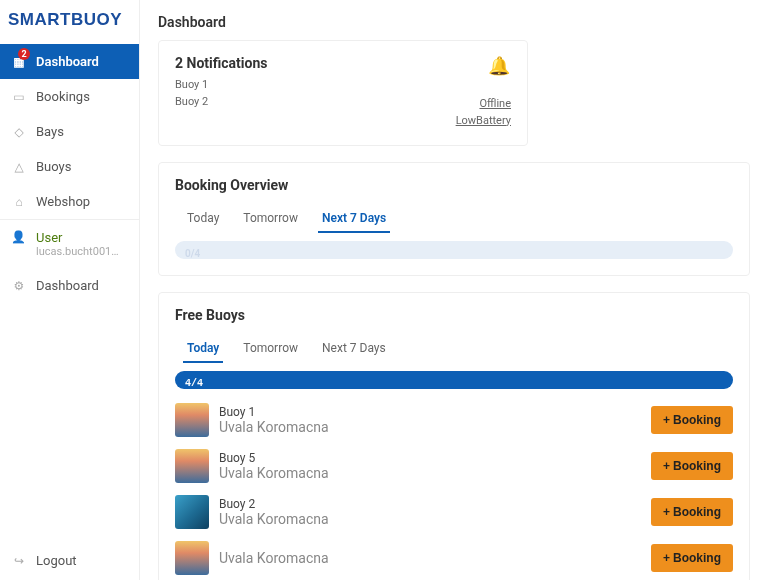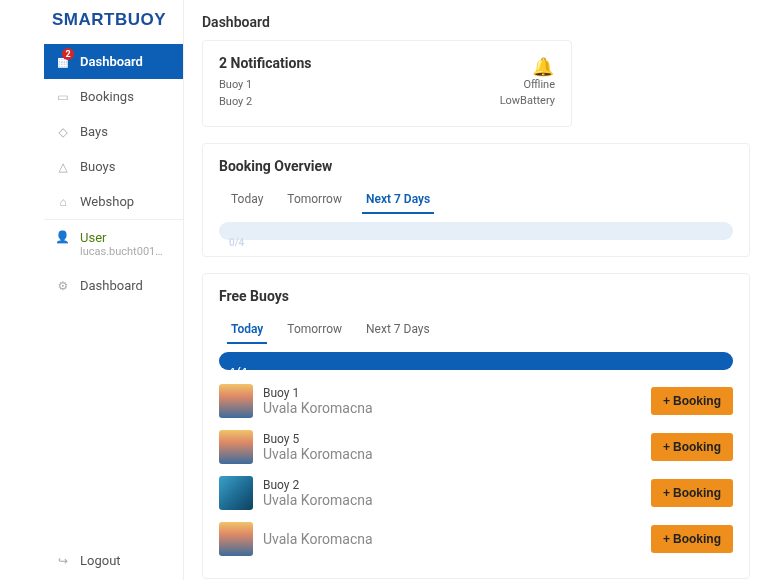--- a/index.html
+++ b/index.html
@@ -1,17 +1,17 @@
 <!DOCTYPE html>
 <html><head>
 <meta charset="utf-8">
 <style>
   * { box-sizing: border-box; margin: 0; padding: 0; }
   body { font-family: -apple-system, BlinkMacSystemFont, "Segoe UI", Roboto, Arial, sans-serif; font-size: 13px; color: #333; background: #fff; width: 768px; height: 580px; overflow: hidden; }
-  .app { display: flex; width: 100%; height: 100%; padding-left: 44px; }
+  .app { display: flex; width: 100%; height: 100%; }
   .sidebar { width: 140px; border-right: 1px solid #eee; display: flex; flex-direction: column; }
   .logo { padding: 10px 8px; font-size: 17px; font-weight: 700; letter-spacing: 0.5px; color: #1a4d9c; font-family: Arial, sans-serif; }
   .nav { flex: 1; display: flex; flex-direction: column; margin-top: 4px; }
   .nav-item { display: flex; align-items: center; gap: 10px; padding: 10px 12px; font-size: 13px; color: #555; cursor: pointer; position: relative; }
   .nav-item.active { background: #0d5fb5; color: #fff; font-weight: 600; }
   .nav-item .icon { width: 14px; height: 14px; display: inline-flex; align-items: center; justify-content: center; font-size: 12px; color: #aaa; }
   .nav-item.active .icon { color: #fff; }
   .badge { position: absolute; top: 4px; left: 18px; background: #d92424; color: #fff; border-radius: 50%; font-size: 9px; width: 12px; height: 12px; line-height: 12px; text-align: center; font-weight: 700; }
   .nav-sep { border-top: 1px solid #eee; margin: 0; }
   .user-block { padding: 10px 12px; display: flex; align-items: flex-start; gap: 10px; }
@@ -20,33 +20,33 @@
   .user-name { font-size: 13px; color: #4d7c0f; }
   .user-email { font-size: 11px; color: #aaa; white-space: nowrap; overflow: hidden; text-overflow: ellipsis; max-width: 100px; }
   .logout { margin-top: auto; display: flex; align-items: center; gap: 10px; padding: 12px; color: #555; cursor: pointer; }
   .logout .icon { width:14px; text-align:center; font-size:12px; color:#aaa; }
   
   .main { flex: 1; padding: 0 18px 16px 18px; overflow-y: auto; }
   .page-title { font-size: 14px; font-weight: 600; color: #333; padding: 14px 0 10px; }
   
   .card { border: 1px solid #eee; border-radius: 4px; padding: 14px 16px 16px; margin-bottom: 16px; }
   
-  .notif-header { display: flex; align-items: center; justify-content: space-between; }
+  .notif-header { display: flex; justify-content: space-between; }
   .notif-title { font-size: 14px; font-weight: 700; color: #333; margin-bottom: 6px; }
   .bell { color: #d92424; font-size: 18px; }
   .notif-row { display: flex; justify-content: space-between; font-size: 11px; color: #666; line-height: 1.5; }
   
   .section-title { font-size: 14px; font-weight: 700; margin-bottom: 10px; color:#333; }
   .tabs { display: flex; gap: 16px; padding-left: 8px; margin-bottom: 8px; margin-top: 12px; }
   .tab { font-size: 12px; color: #666; padding: 6px 4px; cursor: pointer; border-bottom: 2px solid transparent; }
   .tab.active { color: #0d5fb5; border-bottom-color: #0d5fb5; font-weight: 600; }
   
   .progress-wrap { position: relative; width: 100%; height: 18px; background: #e6eef7; border-radius: 10px; margin-top: 6px; }
   .progress-fill { position: absolute; left:0; top:0; height: 100%; background: #0d5fb5; border-radius: 10px; }
-  .progress-label { position: absolute; left: 10px; top: 12px; line-height: 18px; font-size: 10px; color: #fff; font-weight: 600; }
+  .progress-label { position: absolute; left: 10px; top: 4px; line-height: 18px; font-size: 10px; color: #fff; font-weight: 600; }
   .progress-label.light { color: #cdd9ea; }
   
   .buoy-list { margin-top: 8px; }
   .buoy-row { display: flex; align-items: center; gap: 10px; padding: 6px 0; }
   .thumb { width: 34px; height: 34px; border-radius: 3px; background: linear-gradient(160deg,#5aa0d8 0%,#2a6fb0 60%,#1d4d80 100%); position:relative; overflow:hidden; }
   .thumb.sunset { background: linear-gradient(180deg,#f0c46a 0%,#e08a66 35%,#3d6c9c 100%); }
   .thumb.coast { background: linear-gradient(135deg,#3aa0c9 0%,#1d6a92 55%,#0e4060 100%); }
   .buoy-lines { flex: 1; }
   .buoy-name { font-size: 12px; color: #444; }
   .buoy-sub { font-size: 14px; color: #888; }
@@ -116,21 +116,21 @@
           <div class="notif-title">2 Notifications</div>
           <div class="notif-row">
             <span>Buoy 1</span>
           </div>
           <div class="notif-row">
             <span>Buoy 2</span>
           </div>
         </div>
         <div style="text-align:right;">
           <div class="bell">🔔</div>
-          <div style="font-size:11px;color:#666;line-height:1.5;margin-top:0;">
+          <div style="font-size:11px;color:#666;line-height:1.5;margin-top:20px;text-decoration:underline;">
             <div>Offline</div>
             <div>LowBattery</div>
           </div>
         </div>
       </div>
     </div>
 
     <div class="card">
       <div class="section-title">Booking Overview</div>
       <div class="tabs">

